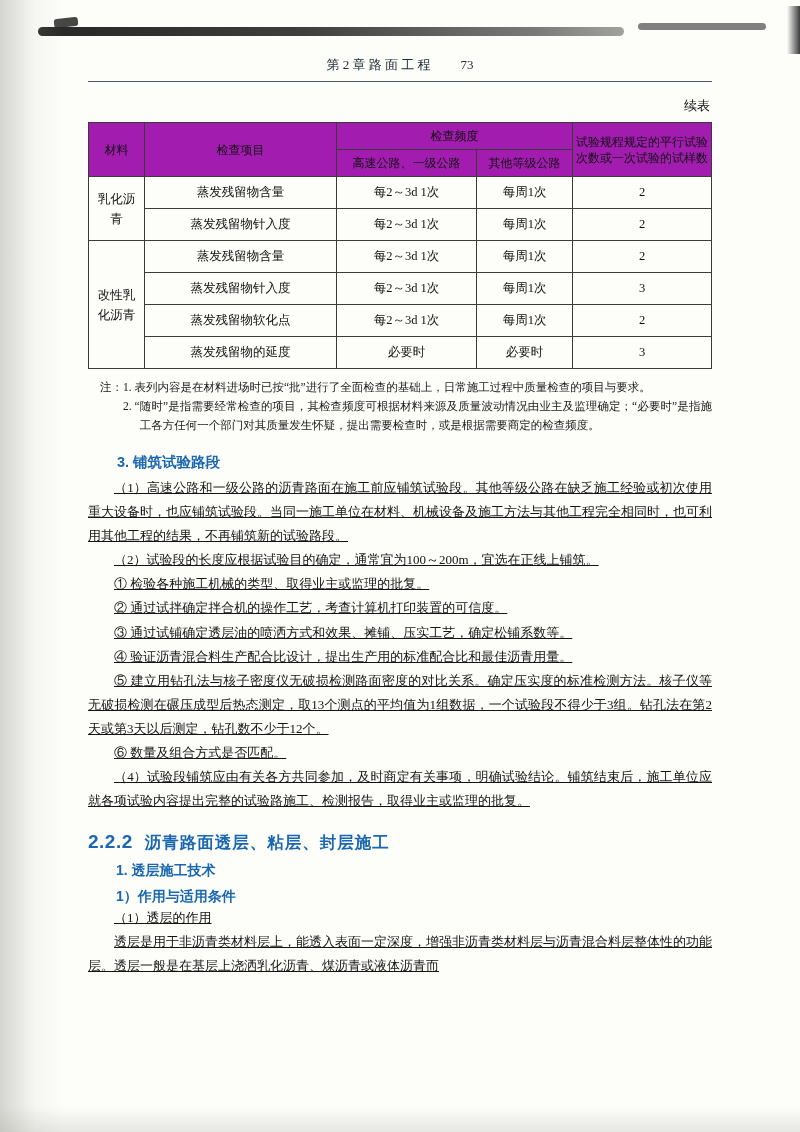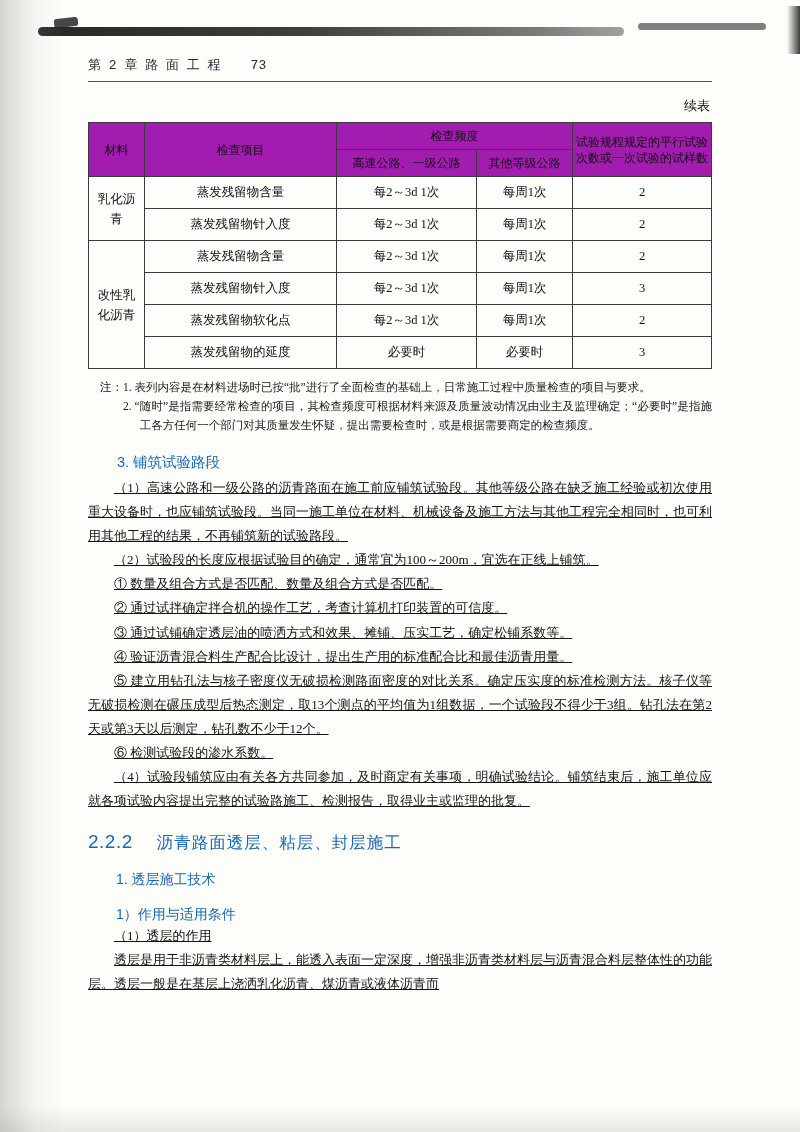--- a/index.html
+++ b/index.html
@@ -25,22 +25,22 @@
     background:linear-gradient(to right,#141414,#2e2e2e 45%,#6e6e6e 85%,#9a9a94);opacity:.92;}
   .artifact-strip2{position:absolute;top:23px;right:34px;width:128px;height:7px;border-radius:4px;
     background:#565656;opacity:.75;}
   .artifact-corner{position:absolute;top:6px;right:0;width:13px;height:48px;
     background:linear-gradient(to left,#3c3c3c,rgba(60,60,60,0));}
   .artifact-smudge{position:absolute;top:18px;left:54px;width:24px;height:9px;border-radius:3px;
     background:#262626;transform:rotate(-6deg);opacity:.85;}
 
   
   .page-header{
-    display:flex;justify-content:flex-start;align-items:baseline;gap:30px;
-    font-family:Liberation Mono, monospace;
+    display:flex;justify-content:center;align-items:baseline;gap:30px;
+    font-family:Liberation Serif, serif;
     font-size:13px;color:#222e36;
     padding-bottom:7px;border-bottom:1.6px solid #49565f;
   }
   .cont-label{ text-align:right;font-size:13px;color:#111;margin:15px 2px 7px 0; }
 
   
   table{ width:100%;border-collapse:collapse;font-size:12.5px;color:#101010; }
   th,td{ border:1px solid #3a3a3a;text-align:center;vertical-align:middle;padding:7px 4px; }
   thead th{
     background:#a21caf;
@@ -52,27 +52,27 @@
 
   
   .notes{ display:flex;margin:9px 0 0 12px;font-size:11.5px;line-height:1.62;color:#1a1a1a; }
   .note-label{ flex:0 0 auto;white-space:nowrap; }
   .note-items{ flex:1; }
   .note-item{ padding-left:1.45em;text-indent:-1.45em;text-align:justify; }
 
   
   .h-blue{
     font-family:"Liberation Sans","DejaVu Sans",sans-serif;
-    color:#1a67b1;font-weight:normal;
+    color:#1a67b1;font-weight:bold;
   }
   .h3{ margin-top:19px;padding-left:2em;font-size:14.5px;margin-bottom:4px; }
-  .h222{ margin-top:18px;margin-bottom:6px;display:flex;align-items:baseline;gap:24px; }
+  .h222{ margin-top:18px;margin-bottom:6px;display:flex;align-items:baseline;gap:12px; }
   .h222 .num{ font-size:19px;letter-spacing:.5px; }
   .h222 .title{ font-size:16.5px;letter-spacing:1px; }
-  .hsub{ margin-top:17px;padding-left:2em;font-size:14px; }
+  .hsub{ margin-top:8px;padding-left:2em;font-size:14px; }
 
   
   .para{
     font-size:13px;line-height:1.85;text-align:justify;text-indent:2em;color:#141414;text-decoration:underline;
   }
 </style>
 </head>
 <body>
 
 <div class="page">
@@ -156,26 +156,26 @@
     <div class="note-items">
       <div class="note-item">1. 表列内容是在材料进场时已按“批”进行了全面检查的基础上，日常施工过程中质量检查的项目与要求。</div>
       <div class="note-item">2. “随时”是指需要经常检查的项目，其检查频度可根据材料来源及质量波动情况由业主及监理确定；“必要时”是指施工各方任何一个部门对其质量发生怀疑，提出需要检查时，或是根据需要商定的检查频度。</div>
     </div>
   </div>
 
   <div class="h-blue h3">3. 铺筑试验路段</div>
 
   <div class="para">（1）高速公路和一级公路的沥青路面在施工前应铺筑试验段。其他等级公路在缺乏施工经验或初次使用重大设备时，也应铺筑试验段。当同一施工单位在材料、机械设备及施工方法与其他工程完全相同时，也可利用其他工程的结果，不再铺筑新的试验路段。</div>
   <div class="para">（2）试验段的长度应根据试验目的确定，通常宜为100～200m，宜选在正线上铺筑。</div>
-  <div class="para">① 数量及组合方式是否匹配、数量及组合方式是否匹配。</div>
+  <div class="para">① 检验各种施工机械的类型、取得业主或监理的批复。</div>
   <div class="para">② 通过试拌确定拌合机的操作工艺，考查计算机打印装置的可信度。</div>
   <div class="para">③ 通过试铺确定透层油的喷洒方式和效果、摊铺、压实工艺，确定松铺系数等。</div>
   <div class="para">④ 验证沥青混合料生产配合比设计，提出生产用的标准配合比和最佳沥青用量。</div>
   <div class="para">⑤ 建立用钻孔法与核子密度仪无破损检测路面密度的对比关系。确定压实度的标准检测方法。核子仪等无破损检测在碾压成型后热态测定，取13个测点的平均值为1组数据，一个试验段不得少于3组。钻孔法在第2天或第3天以后测定，钻孔数不少于12个。</div>
-  <div class="para">⑥ 检测试验段的渗水系数。</div>
+  <div class="para">⑥ 数量及组合方式是否匹配。</div>
   <div class="para">（4）试验段铺筑应由有关各方共同参加，及时商定有关事项，明确试验结论。铺筑结束后，施工单位应就各项试验内容提出完整的试验路施工、检测报告，取得业主或监理的批复。</div>
 
   <div class="h-blue h222">
     <span class="num">2.2.2</span>
     <span class="title">沥青路面透层、粘层、封层施工</span>
   </div>
 
   <div class="h-blue hsub">1. 透层施工技术</div>
   <div class="h-blue hsub">1）作用与适用条件</div>
 

